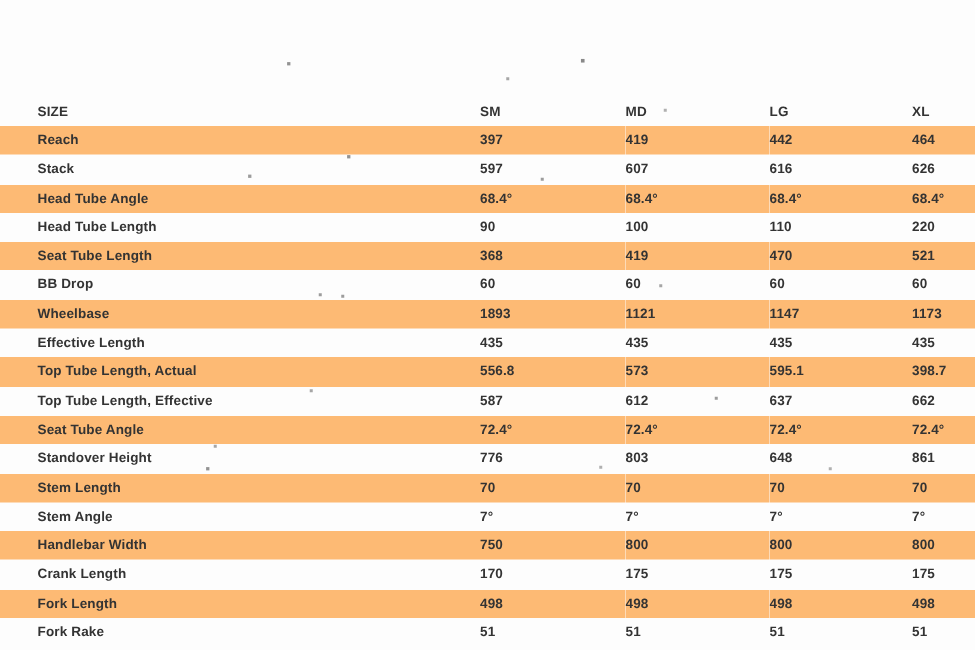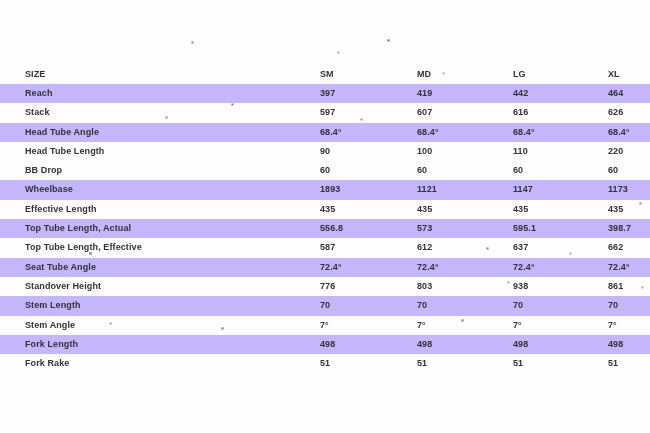--- a/index.html
+++ b/index.html
@@ -36,21 +36,21 @@
     vertical-align: middle;
     padding: 0;
     height: 19.3px;
     line-height: 19.3px;
     letter-spacing: 0.1px;
     white-space: nowrap;
     overflow: hidden;
   }
   table.geo thead th { height: 20px; line-height: 20px; }
   table.geo th:first-child, table.geo td.label { padding-left: 25px; }
-  table.geo tbody tr.stripe td { background: #c4b5fd; }
+  table.geo tbody tr.stripe td { background: #fdba74; }
   
   .specks {
     position: absolute;
     top: 0; left: 0;
     width: 1px; height: 1px;
     background: transparent;
     pointer-events: none;
     box-shadow:
       192px 42px 0 0.6px rgba(60,60,60,0.55),
       388px 40px 0 0.7px rgba(60,60,60,0.6),
@@ -125,20 +125,27 @@
         <td>68.4°</td>
         <td>68.4°</td>
       </tr>
       <tr>
         <td class="label">Head Tube Length</td>
         <td>90</td>
         <td>100</td>
         <td>110</td>
         <td>220</td>
       </tr>
+      <tr class="stripe">
+        <td class="label">Seat Tube Length</td>
+        <td>368</td>
+        <td>419</td>
+        <td>470</td>
+        <td>521</td>
+      </tr>
       <tr>
         <td class="label">BB Drop</td>
         <td>60</td>
         <td>60</td>
         <td>60</td>
         <td>60</td>
       </tr>
       <tr class="stripe">
         <td class="label">Wheelbase</td>
         <td>1893</td>
@@ -171,36 +178,50 @@
         <td class="label">Seat Tube Angle</td>
         <td>72.4°</td>
         <td>72.4°</td>
         <td>72.4°</td>
         <td>72.4°</td>
       </tr>
       <tr>
         <td class="label">Standover Height</td>
         <td>776</td>
         <td>803</td>
-        <td>938</td>
+        <td>648</td>
         <td>861</td>
       </tr>
       <tr class="stripe">
         <td class="label">Stem Length</td>
         <td>70</td>
         <td>70</td>
         <td>70</td>
         <td>70</td>
       </tr>
       <tr>
         <td class="label">Stem Angle</td>
         <td>7°</td>
         <td>7°</td>
         <td>7°</td>
         <td>7°</td>
+      </tr>
+      <tr class="stripe">
+        <td class="label">Handlebar Width</td>
+        <td>750</td>
+        <td>800</td>
+        <td>800</td>
+        <td>800</td>
+      </tr>
+      <tr>
+        <td class="label">Crank Length</td>
+        <td>170</td>
+        <td>175</td>
+        <td>175</td>
+        <td>175</td>
       </tr>
       <tr class="stripe">
         <td class="label">Fork Length</td>
         <td>498</td>
         <td>498</td>
         <td>498</td>
         <td>498</td>
       </tr>
       <tr>
         <td class="label">Fork Rake</td>

